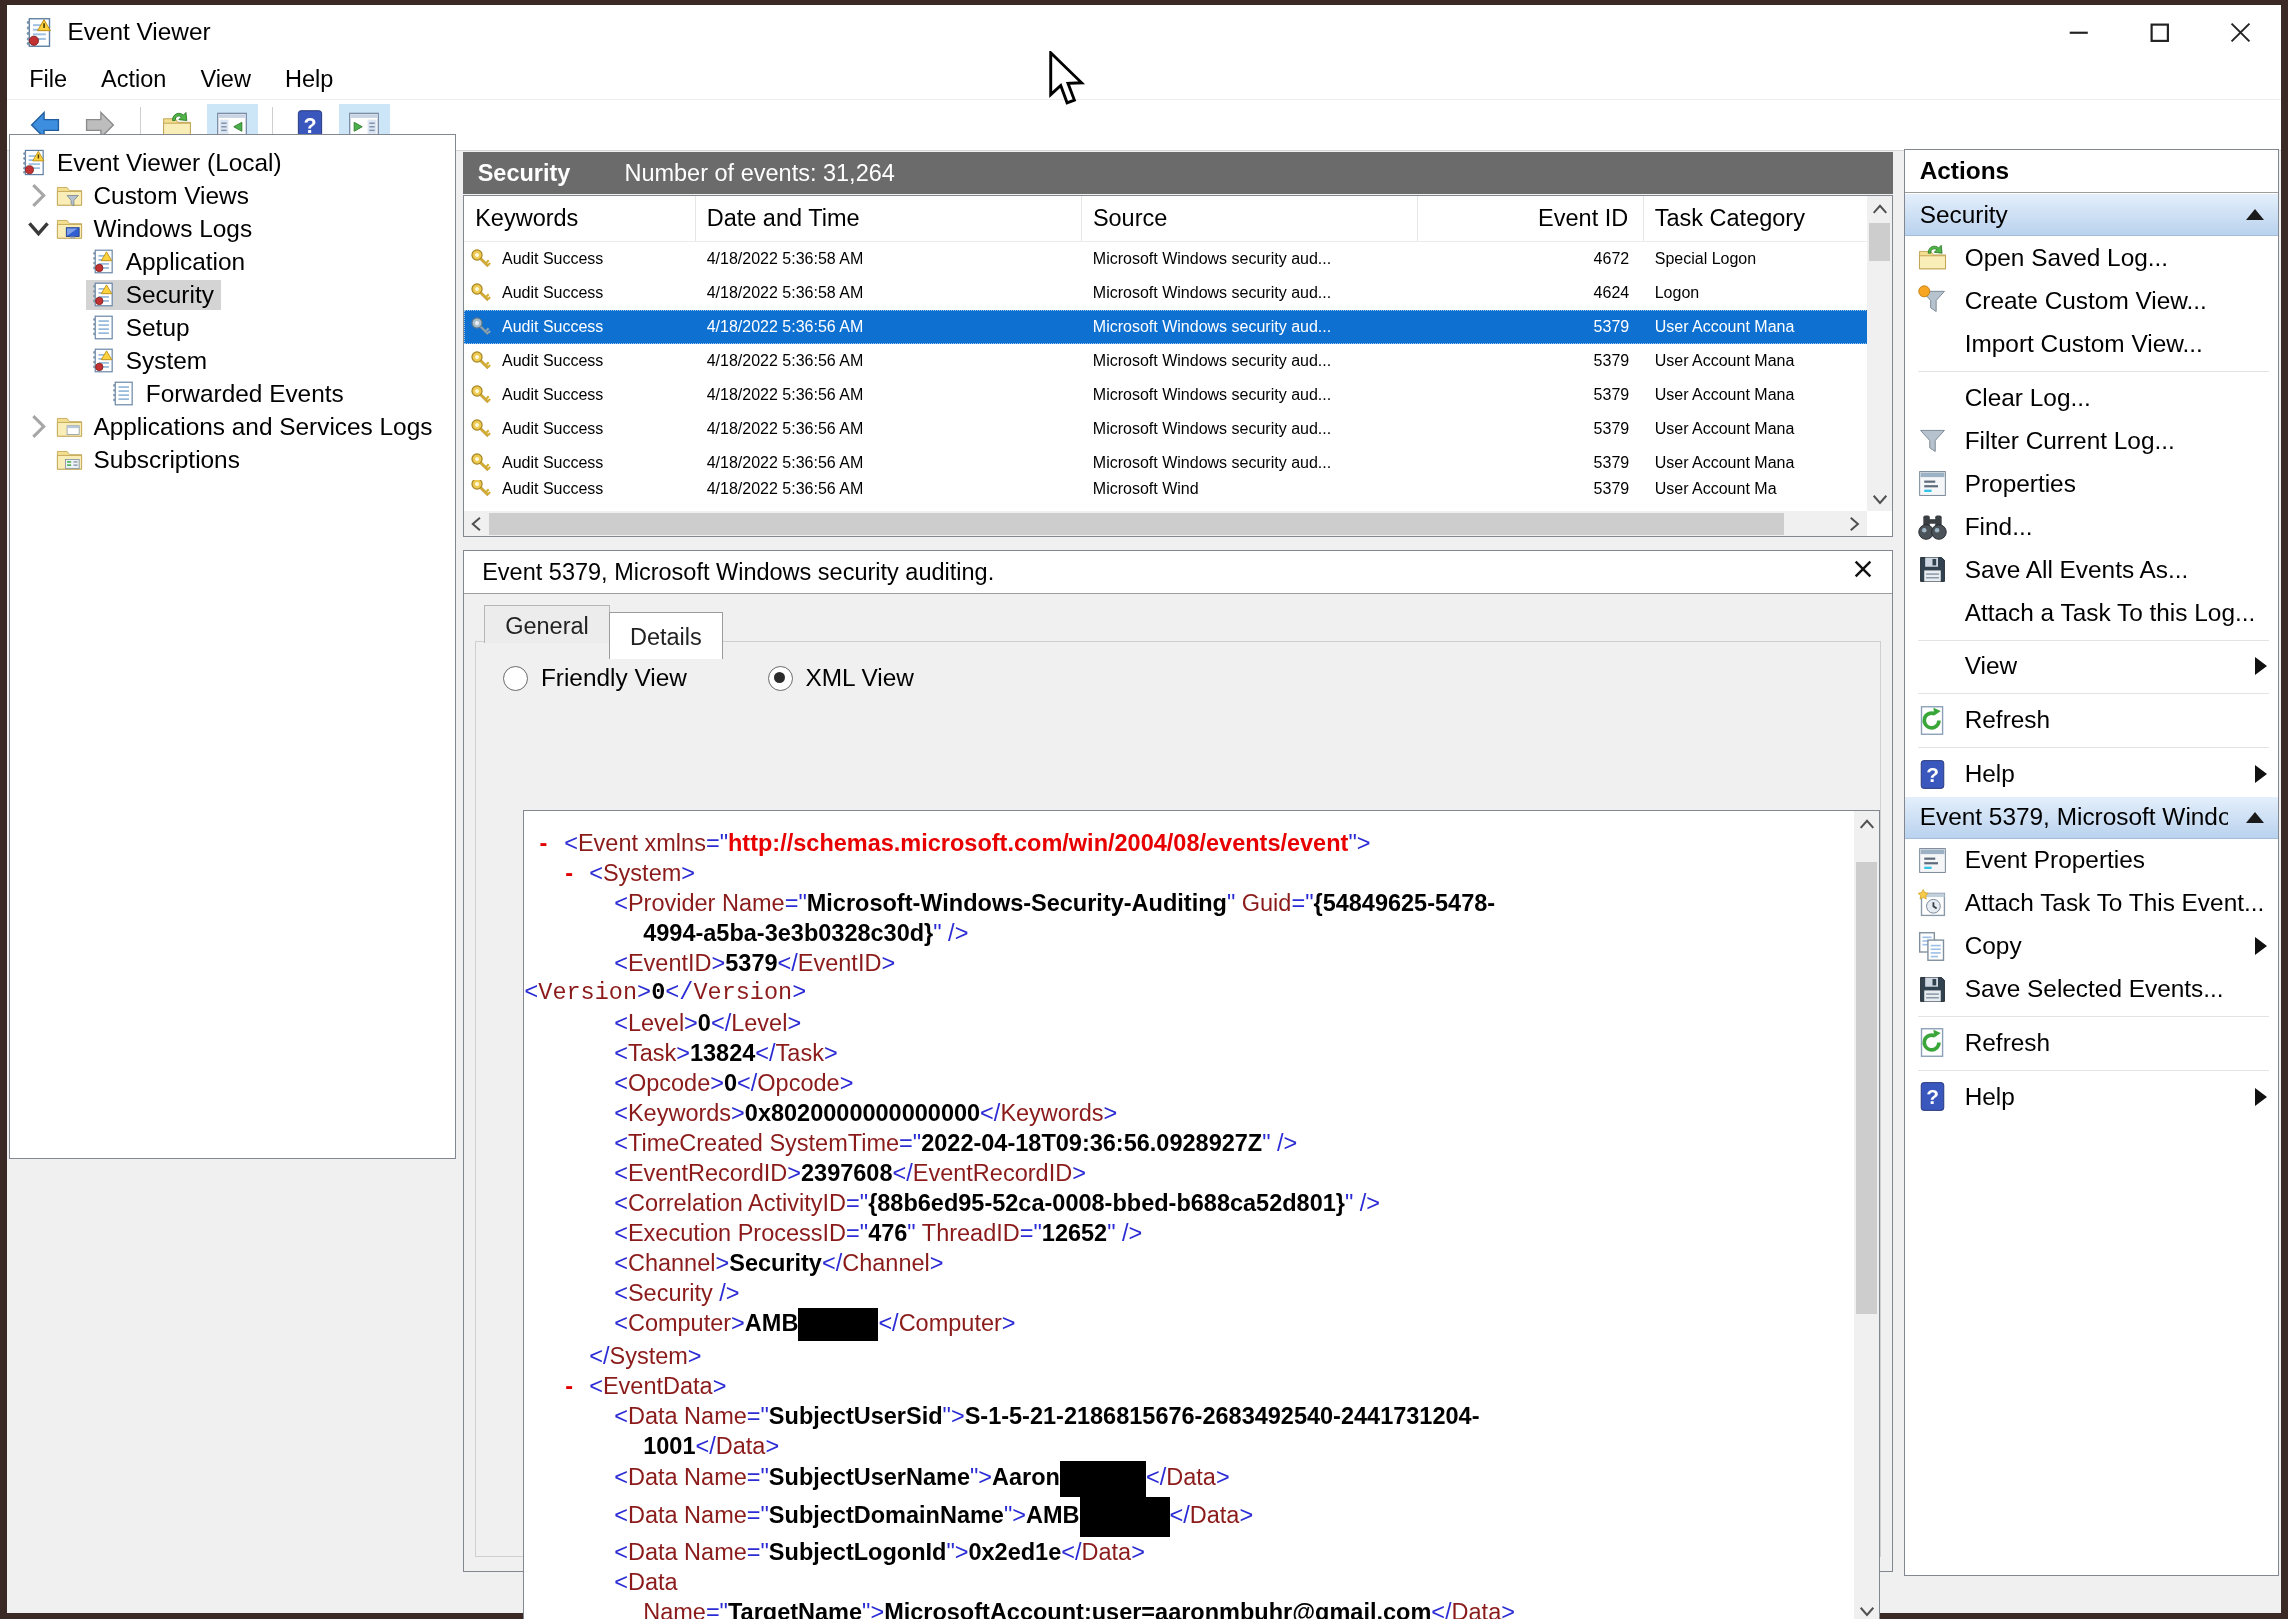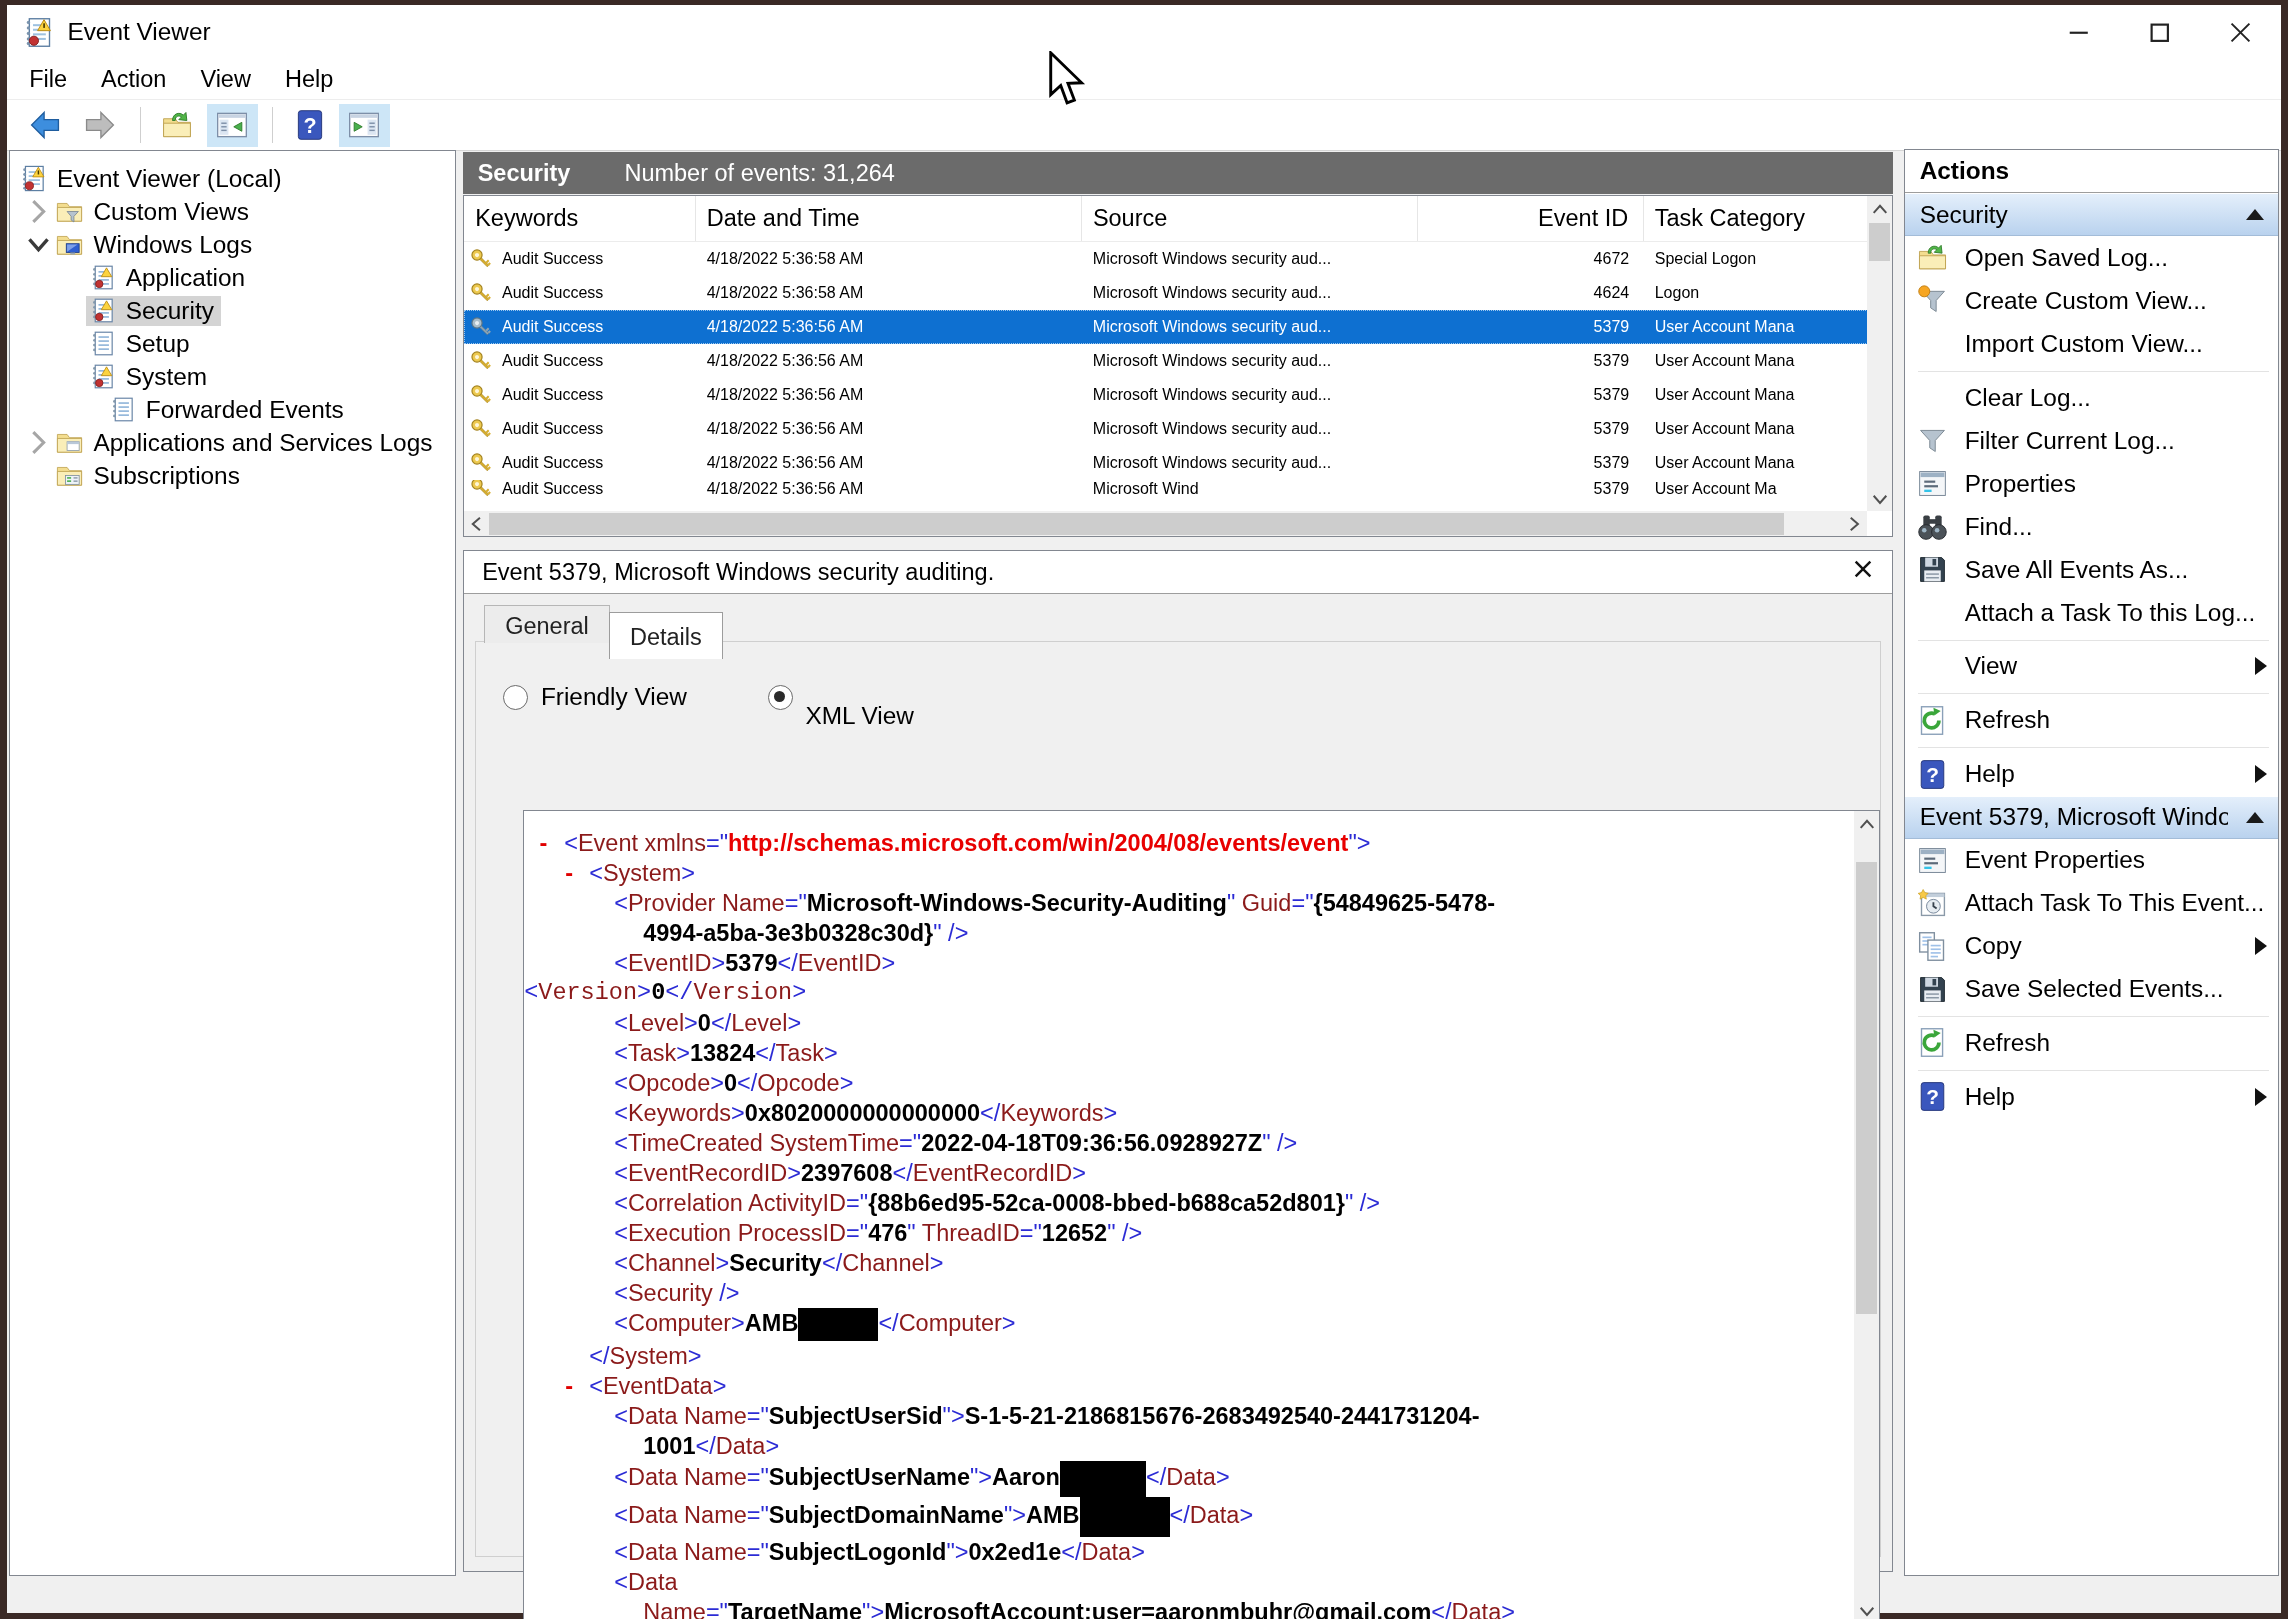--- a/index.html
+++ b/index.html
@@ -16,21 +16,21 @@
   .menubar{position:absolute;left:0;top:54px;right:0;height:40px;background:#fff;display:flex;align-items:center;padding-left:22px;}
   .menu-item{font-size:23.5px;margin-right:34px;}
   .toolbar{position:absolute;left:0;top:94px;right:0;height:52px;background:#fff;
            border-top:0.9px solid #ededed;border-bottom:0.9px solid #d6d6d6;display:flex;align-items:center;padding-left:12.7px;box-sizing:border-box;}
   .tool-btn{width:51px;height:43px;display:flex;align-items:center;justify-content:center;margin-right:3.6px;box-sizing:border-box;}
   .tool-btn.active{background:#cde6f7;}
   .tool-btn svg{width:34px;height:34px;}
   .tool-sep{width:0.9px;height:36px;background:#cfcfcf;margin:0 11px;}
 
   
-  .tree-panel{position:absolute;left:1.8px;top:145px;width:447px;height:1426px;background:#fff;border:0.9px solid #828790;overflow:hidden;box-sizing:border-box;}
+  .tree-panel{position:absolute;left:1.8px;top:129px;width:447px;height:1025px;background:#fff;border:0.9px solid #828790;overflow:hidden;box-sizing:border-box;}
   .tree-row{height:33px;display:flex;align-items:center;font-size:24.4px;white-space:nowrap;}
   .tree-arrow{width:31px;height:27px;flex:0 0 auto;display:flex;align-items:center;justify-content:center;}
   .tree-hl{display:flex;align-items:center;padding:0.9px 7.2px 0.9px 1.8px;}
   .tree-row.selected .tree-hl{background:#d4d4d4;}
   .tree-icon{width:29px;height:29px;margin-right:9px;flex:0 0 auto;}
   .tree-icon svg{width:29px;height:29px;}
 
   
   .center-header{position:absolute;left:456px;top:147px;width:1430px;height:42px;background:#6b6b6b;color:#fff;
                  display:flex;align-items:center;font-size:23.5px;box-sizing:border-box;}
@@ -61,21 +61,21 @@
   .detail-header{height:42px;background:#fff;border-bottom:1.8px solid #9d9d9d;display:flex;align-items:center;font-size:23.5px;padding:0 18px;}
   .detail-close{margin-left:auto;}
   .tabs{height:49px;display:flex;align-items:flex-end;padding-left:20px;position:relative;z-index:2;}
   .tab{font-size:23.5px;padding:6.3px 20px;background:#ececec;border:0.9px solid #b6b6b6;border-bottom:none;height:38px;box-sizing:border-box;margin-right:-0.9px;color:#222;margin-top:10px;}
   .tab.active{background:#fff;height:47px;padding-top:11px;border-color:#9c9c9c;position:relative;top:16px;}
   .tab-content{position:absolute;left:11px;right:11px;top:90px;bottom:14.5px;background:#f0f0f0;border:0.9px solid #cfcfcf;}
   .radio-row{position:absolute;left:27px;top:22px;display:flex;align-items:center;font-size:24.4px;}
   .radio{width:25px;height:25px;border:1.8px solid #6a6a6a;border-radius:50%;background:#fff;box-sizing:border-box;flex:0 0 auto;}
   .radio.on::after{content:"";display:block;width:11px;height:11px;margin:5.4px;background:#2b2b2b;border-radius:50%;}
   .radio-label{margin:0 81px 0 12.7px;}
-  .radio-label.last{margin-right:0;margin-top:38px;}
+  .radio-label.last{margin-right:0;}
   .xml-box{position:absolute;left:47px;top:168px;width:1357px;height:814px;background:#fff;border:0.9px solid #828790;box-sizing:border-box;overflow:hidden;}
   .xml-lines{position:absolute;left:0;top:16.3px;right:58px;}
   .xline{position:relative;font-size:23.5px;line-height:30px;white-space:nowrap;}
   .xline .p{color:#2b2bd5;}
   .xline .n{color:#8b1a1a;}
   .xline .v{color:#000;font-weight:bold;}
   .xline .u{color:#e80000;font-weight:bold;}
   .xline .minus{position:absolute;color:#e00000;font-weight:bold;}
   .redact{display:inline-block;background:#000;vertical-align:middle;}
   .xml-sb{position:absolute;top:0;right:0;width:25px;bottom:0;background:#f0f0f0;}

